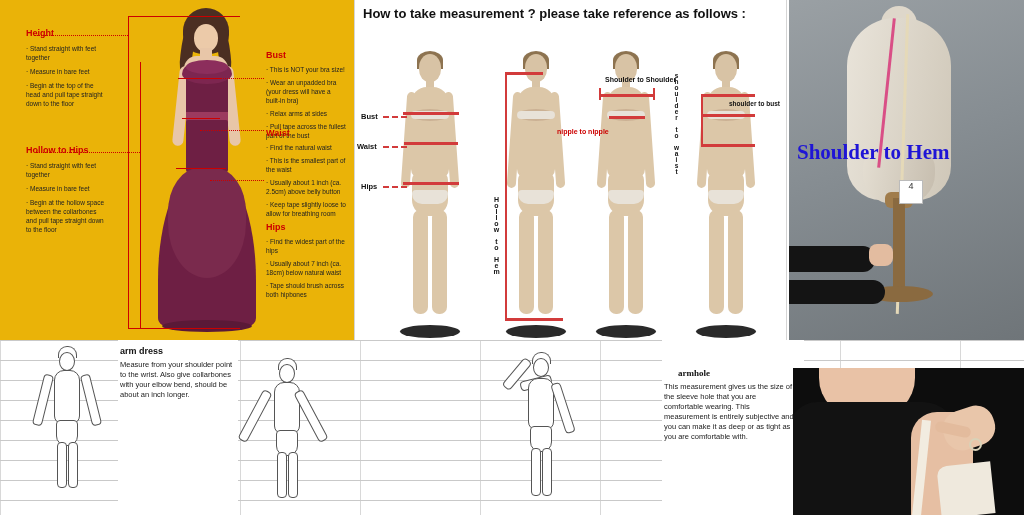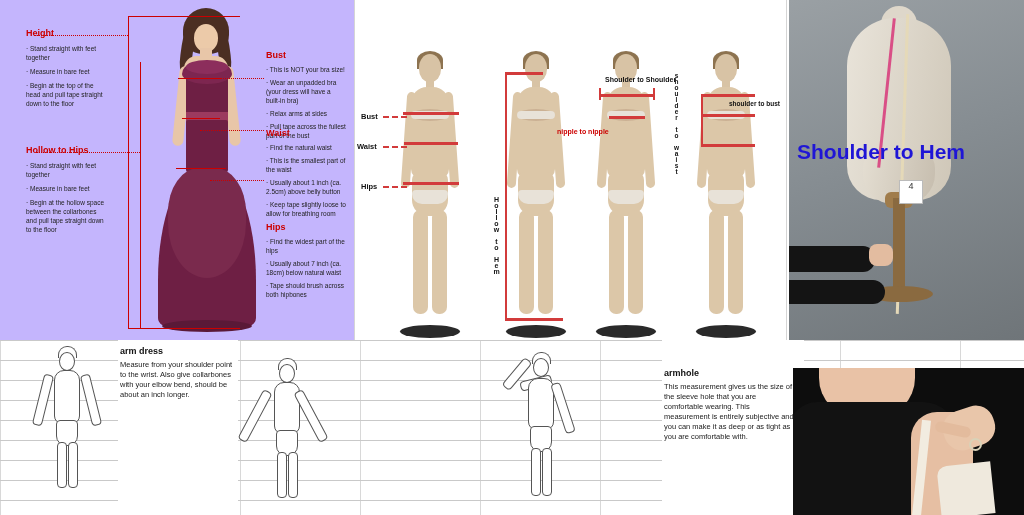--- a/index.html
+++ b/index.html
@@ -8,21 +8,21 @@
 
   
   .abs{position:absolute;}
   .tiny{font-size:6.5px;line-height:9px;color:#222;}
   .label-red{color:#cc0000;font-weight:bold;font-size:9px;}
   .dotline{border-top:1px dotted #cc0000;height:0;}
   .vline{border-left:1px solid #cc0000;width:0;}
   .hline{border-top:1px solid #cc0000;height:0;}
 
   
-  #panel-gown{left:0;top:0;width:355px;height:340px;background:#c4b5fd;}
+  #panel-gown{left:0;top:0;width:355px;height:340px;background:#eab308;}
   .gown-figure{position:absolute;left:150px;top:8px;width:120px;height:320px;}
   .gown-hair{position:absolute;left:33px;top:0px;width:46px;height:46px;border-radius:50% 50% 42% 42%;background:#4b2e22;}
   .gown-hair2{position:absolute;left:31px;top:20px;width:12px;height:46px;border-radius:40%;background:#4b2e22;transform:rotate(8deg);}
   .gown-hair3{position:absolute;left:68px;top:20px;width:12px;height:46px;border-radius:40%;background:#4b2e22;transform:rotate(-8deg);}
   .gown-face{position:absolute;left:44px;top:16px;width:24px;height:28px;border-radius:50% 50% 48% 48%;background:#eccaa9;}
   .gown-neck{position:absolute;left:50px;top:40px;width:12px;height:12px;background:#e8c6a8;}
   .gown-shoulders{position:absolute;left:34px;top:48px;width:44px;height:18px;border-radius:14px 14px 6px 6px;background:#e8c6a8;}
   .gown-armL{position:absolute;left:26px;top:58px;width:11px;height:80px;border-radius:8px;background:#e8c6a8;transform:rotate(6deg);}
   .gown-armR{position:absolute;left:76px;top:58px;width:11px;height:80px;border-radius:8px;background:#e8c6a8;transform:rotate(-6deg);}
   .gown-bodice{position:absolute;left:36px;top:62px;width:42px;height:46px;background:#6e1f44;border-radius:4px 4px 2px 2px;}
@@ -66,21 +66,21 @@
   .form-waist{position:absolute;left:74px;top:150px;width:72px;height:54px;background:linear-gradient(100deg,#e4ded2,#c6bdae);border-radius:18px 18px 30px 30px;}
   .form-stand{position:absolute;left:104px;top:198px;width:12px;height:92px;background:#8a6a40;}
   .form-knob{position:absolute;left:96px;top:192px;width:28px;height:16px;background:#a07c4b;border-radius:6px;}
   .form-foot{position:absolute;left:78px;top:286px;width:66px;height:16px;background:#8a6a40;border-radius:50%;}
   .form-tape{position:absolute;left:112px;top:14px;width:3px;height:300px;background:#e5d9b8;transform:rotate(2deg);}
   .form-tape2{position:absolute;left:96px;top:18px;width:3px;height:150px;background:#d94f86;transform:rotate(6deg);}
   .form-arm1{position:absolute;left:0px;top:246px;width:86px;height:26px;background:#141414;border-radius:0 12px 12px 0;}
   .form-arm2{position:absolute;left:0px;top:280px;width:96px;height:24px;background:#141414;border-radius:0 12px 12px 0;}
   .form-hand{position:absolute;left:80px;top:244px;width:24px;height:22px;background:#e3bca0;border-radius:8px;}
   .form-tag{position:absolute;left:110px;top:180px;width:22px;height:22px;background:#fff;border:1px solid #bbb;font-size:9px;text-align:center;color:#333;}
-  .sh-hem{position:absolute;left:8px;top:140px;font-size:21px;font-weight:bold;color:#1f15d6;font-family:Liberation Sans, sans-serif;letter-spacing:0px;}
+  .sh-hem{position:absolute;left:8px;top:140px;font-size:21px;font-weight:bold;color:#1f15d6;font-family:Liberation Serif, serif;letter-spacing:0px;}
 
   
   #panel-bottom{left:0;top:340px;width:1024px;height:175px;background:#fff;}
   .grid-lines{position:absolute;inset:0;
     background-image:repeating-linear-gradient(to bottom,#c9c9c9 0px,#c9c9c9 1px,transparent 1px,transparent 20px),
                      repeating-linear-gradient(to right,#d8d8d8 0px,#d8d8d8 1px,transparent 1px,transparent 120px);}
   .bsec{position:absolute;top:0;height:175px;background:#fff;}
   .bhead{font-size:9px;font-weight:bold;color:#111;}
   .btext{font-size:7.5px;line-height:10px;color:#222;}
 
@@ -177,20 +177,21 @@
       <div class="label-red">Hips</div>
       <div class="tiny" style="margin-top:5px;">· <span>Find the widest part of the hips</span></div>
       <div class="tiny" style="margin-top:4px;">· <span>Usually about 7 inch (ca. 18cm) below natural waist</span></div>
       <div class="tiny" style="margin-top:4px;">· <span>Tape should brush across both hipbones</span></div>
     </div>
 
     <div class="divider-v" style="left:354px;"></div>
   </div>
 
   <div class="abs" id="panel-mann">
+    <div class="mtitle">How to take measurement ?  please take reference as follows :</div>
 
     <div class="mfig" style="left:34px;">
       <div class="m-hair"></div>
         <div class="m-head"></div>
         <div class="m-neck"></div>
       <div class="m-armL"></div>
         <div class="m-armR"></div>
       <div class="m-torso"></div>
         <div class="m-bust"></div>
         <div class="m-bra"></div>
@@ -332,21 +333,21 @@
       <div class="sk-arm" style="left:12px;top:4px;width:8px;height:34px;transform:rotate(40deg);"></div>
       <div class="sk-arm" style="left:20px;top:26px;width:30px;height:8px;transform:rotate(-14deg);"></div>
       <div class="sk-torso" style="left:28px;top:26px;width:24px;height:50px;border-radius:10px 10px 8px 8px;"></div>
       <div class="sk-arm" style="left:58px;top:30px;width:8px;height:50px;transform:rotate(-18deg);"></div>
       <div class="sk-torso" style="left:30px;top:74px;width:20px;height:24px;border-radius:4px 4px 10px 10px;"></div>
       <div class="sk-arm" style="left:31px;top:96px;width:8px;height:46px;"></div>
       <div class="sk-arm" style="left:42px;top:96px;width:8px;height:46px;"></div>
     </div>
 
     <div class="bsec" style="left:662px;width:142px;">
-      <div class="bhead" style="margin:28px 0 4px 2px;">armhole</div>
+      <div class="bhead" style="margin:28px 0 4px 16px;font-family:Liberation Serif, serif;">armhole</div>
       <div class="btext" style="margin:0 8px 14px 2px;">This measurement gives us the size of the sleeve hole that you are comfortable wearing. This measurement is entirely subjective and you can make it as deep or as tight as you are comfortable with.</div>
     </div>
 
     <div class="abs" id="panel-photo" style="left:793px;top:28px;">
       <div class="ph-neck"></div>
       <div class="ph-shirt"></div>
       <div class="ph-armskin"></div>
       <div class="ph-tape"></div>
       <div class="ph-tape2"></div>
       <div class="ph-hand"></div>

